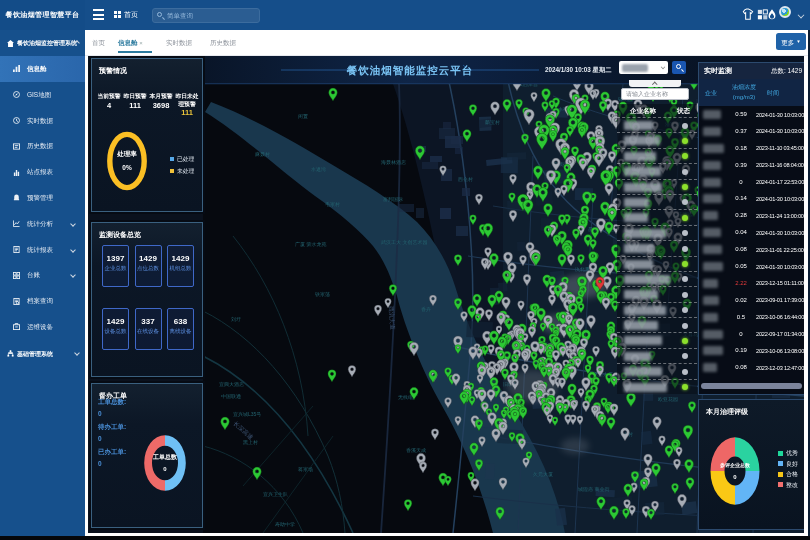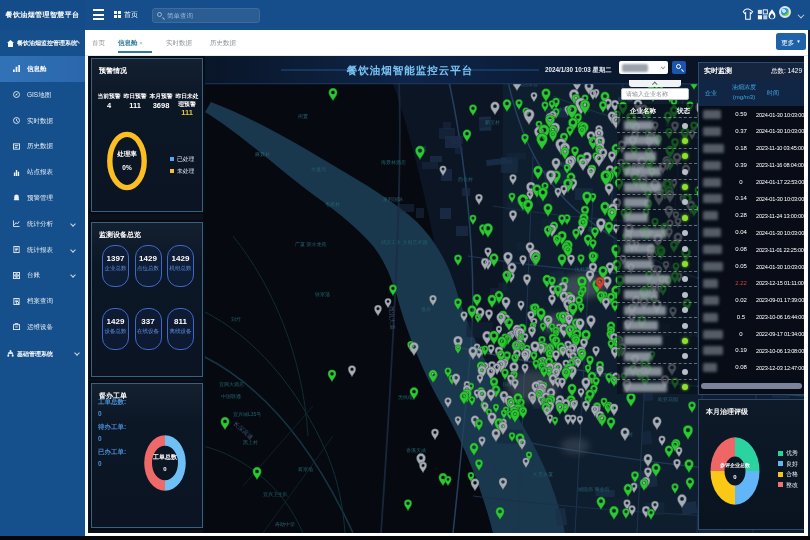--- a/index.html
+++ b/index.html
@@ -47,21 +47,21 @@
 .stats .lb{font-size:5.8px;line-height:7.5px;font-weight:bold}
 .stats .nm{font-size:7.5px;font-weight:bold;line-height:9px}
 .nm.yel{color:#e8c33a}
 .ctext{position:absolute;color:#fff;font-weight:bold;text-align:center}
 #aleg{position:absolute;left:78px;top:97px;font-size:5.8px;color:#dfe6ee}
 #aleg .row{margin-bottom:5px;line-height:7px}
 #aleg .sq{display:inline-block;width:4px;height:4px;margin-right:3px;vertical-align:0}
 
 #pdev{left:3px;top:166px;width:112px;height:155px}
 .boxrow{position:absolute;left:10px;width:92px;display:flex;justify-content:space-between}
-.dbox{width:27px;height:42px;border:1px solid #3f68c8;border-radius:12px;background:rgba(20,38,80,.35);text-align:center;padding-top:8px}
+.dbox{width:27px;height:42px;border:1px solid #3f68c8;border-radius:2px;background:rgba(20,38,80,.35);text-align:center;padding-top:8px}
 .dbox .n{color:#fff;font-size:8px;font-weight:bold;line-height:10px}
 .dbox .l{color:#5c8fe0;font-size:5.5px;line-height:8px}
 
 #porder{left:3px;top:327px;width:112px;height:145px}
 #porder .li{position:absolute;left:6px;color:#4a90d9;font-size:6.5px;font-weight:bold}
 
 #entsel{position:absolute;left:531px;top:5px;width:49px;height:13px;background:#fff;border-radius:2px}
 #entsel .blob{position:absolute;left:3px;top:2.5px;width:26px;height:8px;background:#9aa2ac;border-radius:2px;filter:blur(1.3px)}
 #entsel .v{position:absolute;right:3px;top:4px;width:4px;height:4px;border-right:1px solid #888;border-bottom:1px solid #888;transform:rotate(45deg) scale(.8)}
 #qbtn{position:absolute;left:584px;top:5px;width:14px;height:13px;background:#1a56b0;border-radius:2px}
@@ -1095,21 +1095,21 @@
       <div class="boxrow" style="top:85px">
         <div class="dbox">
             <div class="n">1429</div>
             <div class="l">设备总数</div>
           </div>
         <div class="dbox">
             <div class="n">337</div>
             <div class="l">在线设备</div>
           </div>
         <div class="dbox">
-            <div class="n">811</div>
+            <div class="n">638</div>
             <div class="l">离线设备</div>
           </div>
       </div>
     </div>
     <div class="panel" id="porder">
       <div class="ptitle">督办工单</div>
       <div class="li" style="top:14px">工单总数:</div>
       <div class="li" style="top:26px">0</div>
       <div class="li" style="top:39px">待办工单:</div>
       <div class="li" style="top:51px">0</div>

